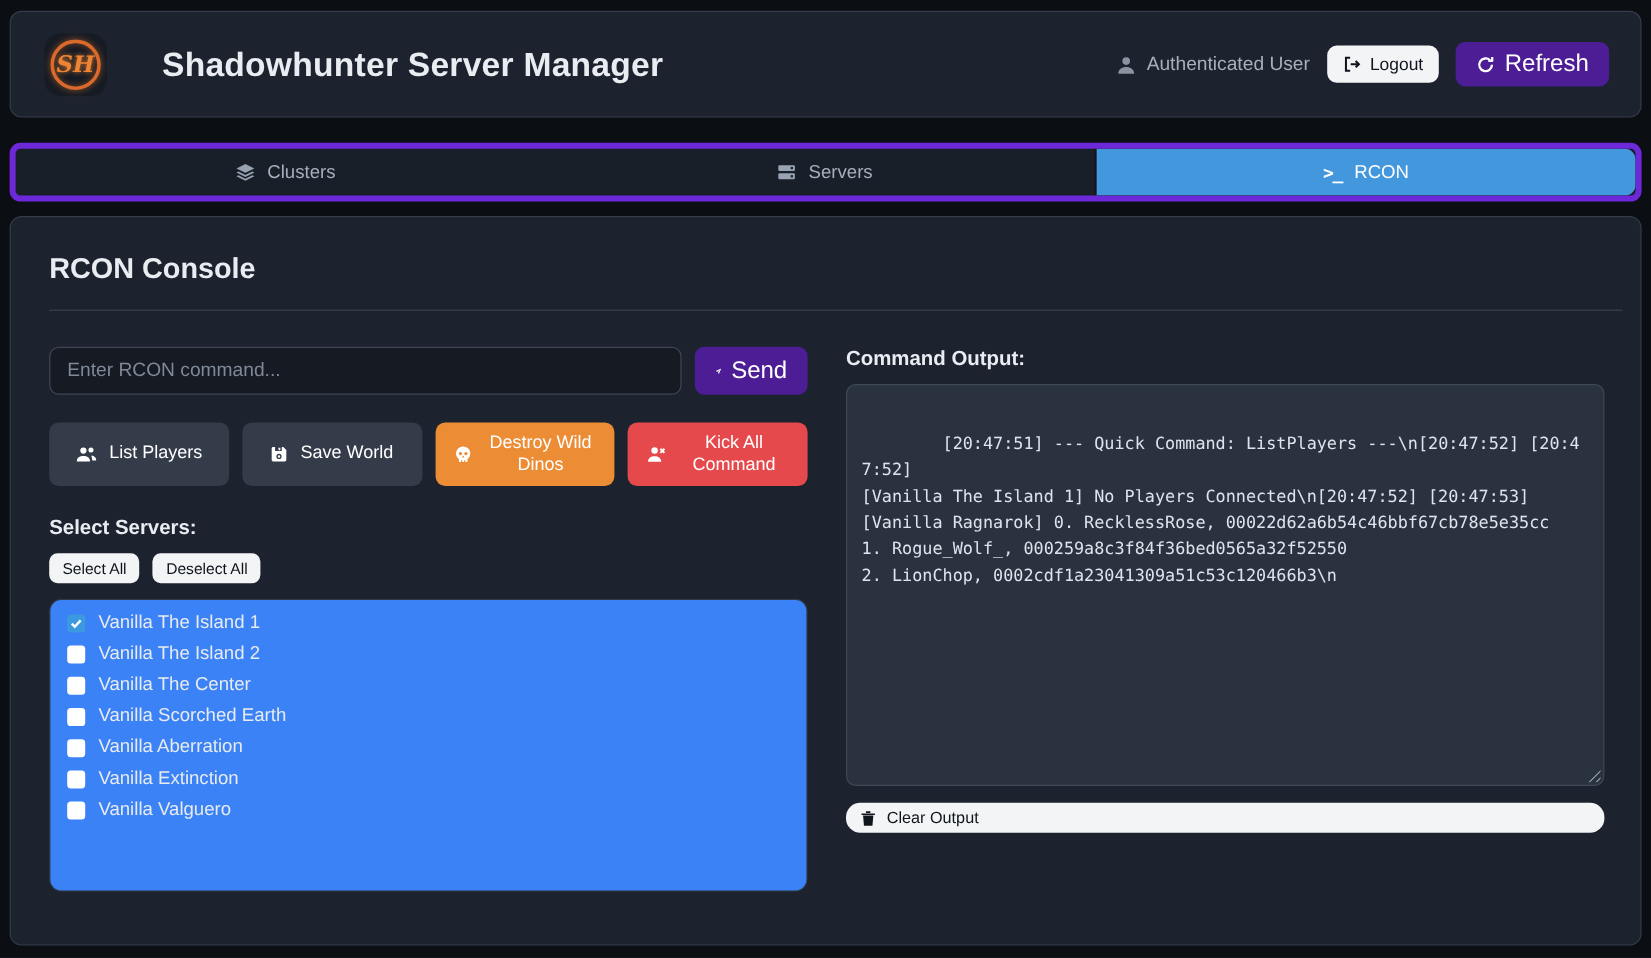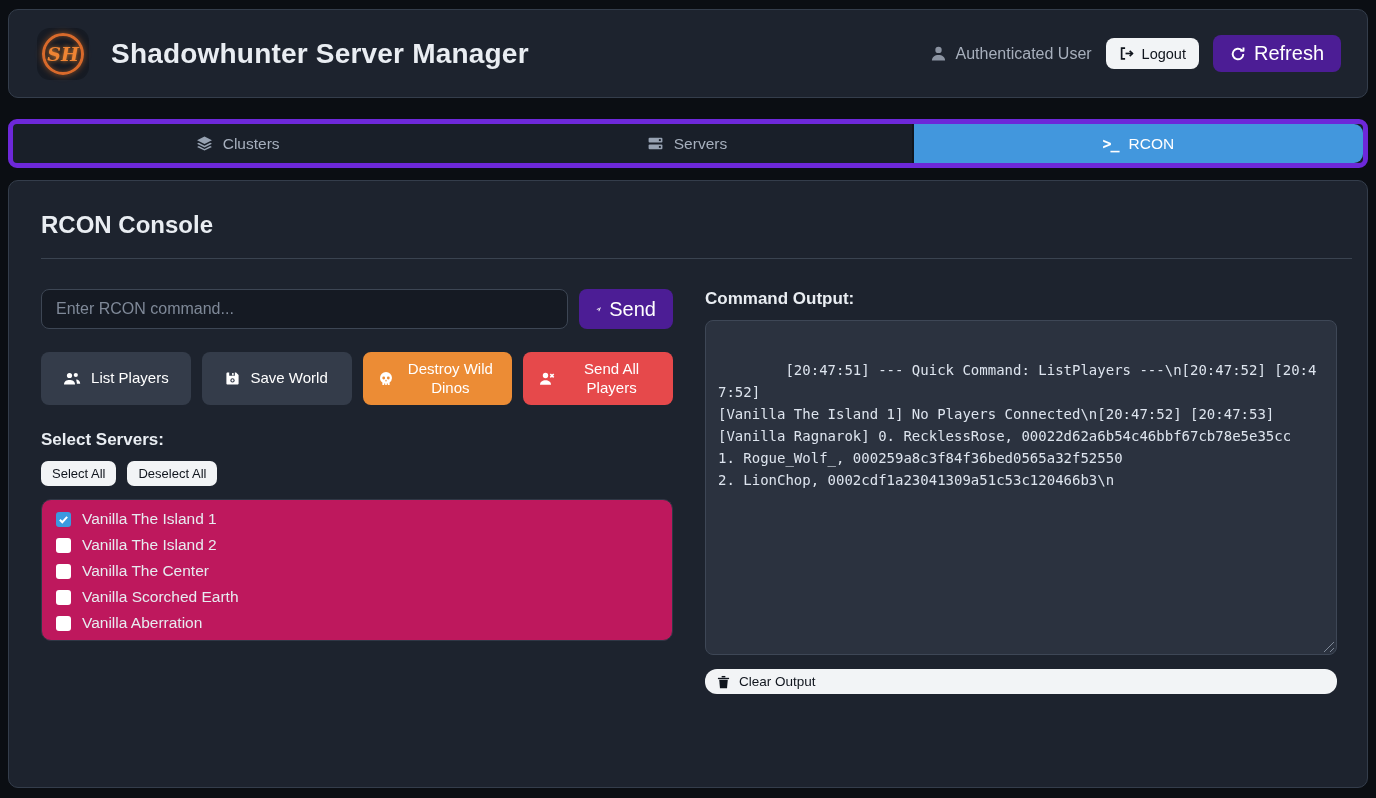--- a/index.html
+++ b/index.html
@@ -16,20 +16,21 @@
     border-radius: 10px;
     margin: 0 8px;
   }
   
   .header {
     margin-top: 9px;
     height: 89px;
     display: flex;
     align-items: center;
     padding: 0 26px 0 28px;
+    gap: 24px;
   }
   .logo {
     width: 52px; height: 52px;
     background: #161b24;
     border-radius: 13px;
     display: flex; align-items: center; justify-content: center;
     flex: none;
   }
   .logo-circle {
     width: 42px; height: 42px;
@@ -47,21 +48,21 @@
     text-shadow: 0 0 4px rgba(245,140,50,.9);
   }
   .app-title {
     font-size: 28px;
     font-weight: 700;
     margin-left: 22px;
     color: #e9edf2;
     letter-spacing: .2px;
   }
   .header-right { margin-left: auto; display: flex; align-items: center; gap: 14px; }
-  .user-info { display: flex; align-items: flex-start; gap: 9px; color: #a7afbc; font-size: 16px; }
+  .user-info { display: flex; align-items: flex-end; gap: 9px; color: #a7afbc; font-size: 16px; }
   .user-info svg { color: #8b93a1; }
   .btn { border: none; cursor: pointer; display: inline-flex; align-items: center; justify-content: center; gap: 8px; font-family: inherit; }
   .btn-light {
     background: #f2f4f6; color: #10151d;
     border-radius: 8px; height: 31px; padding: 0 13px; font-size: 14.5px;
   }
   .btn-blue {
     background: #4c1d95; color: #fff;
     border-radius: 8px; height: 37px; padding: 0 17px; font-size: 20px;
   }
@@ -129,22 +130,22 @@
   .qbtn-dark { background: #343c4a; text-align: right; }
   .qbtn-orange { background: #ec8c35; }
   .qbtn-red { background: #e6494b; }
   .qbtn .two-line { display: inline-block; max-width: 92px; }
   
   .section-label { font-size: 17px; font-weight: 700; margin-top: 25px; color: #e9edf2; }
   .sel-row { display: flex; gap: 11px; margin-top: 11px; }
   .btn-small { height: 25px; padding: 0 11px; font-size: 13px; border-radius: 7px; }
   .server-list {
     margin-top: 13px;
-    height: 142px;
-    background: #be185d;
+    height: 244px;
+    background: #3b82f6;
     border: 1px solid #2f3745;
     border-radius: 10px;
     padding: 10px 14px;
     overflow: hidden;
   }
   .server-row { display: flex; align-items: center; gap: 11px; height: 18px; margin-bottom: 8px; cursor: pointer; }
   .cbx {
     width: 15px; height: 15px; flex: none;
     background: #fff; border-radius: 3px;
     display: flex; align-items: center; justify-content: center;
@@ -289,21 +290,21 @@
               <path d="M8 8.4l1 1.8H7z" fill="#ec8c35"></path>
             </svg>
           <span class="two-line">Destroy Wild Dinos</span>
         </button>
         <button class="btn qbtn qbtn-red">
           <svg width="17" height="16" viewBox="0 0 17 16" fill="currentColor">
               <circle cx="6.5" cy="4.5" r="2.7"></circle>
               <path d="M1 13.8c0-3.1 2.5-4.6 5.5-4.6s5.5 1.5 5.5 4.6z"></path>
               <path d="m11.3 3 3.4 3.4M14.7 3l-3.4 3.4" stroke="currentColor" stroke-width="1.6" fill="none"></path>
             </svg>
-          <span class="two-line">Send All Players</span>
+          <span class="two-line">Kick All Command</span>
         </button>
       </div>
 
       <div class="section-label">Select Servers:</div>
 
       <div class="sel-row">
         <button class="btn btn-light btn-small">Select All</button>
         <button class="btn btn-light btn-small">Deselect All</button>
       </div>
 

